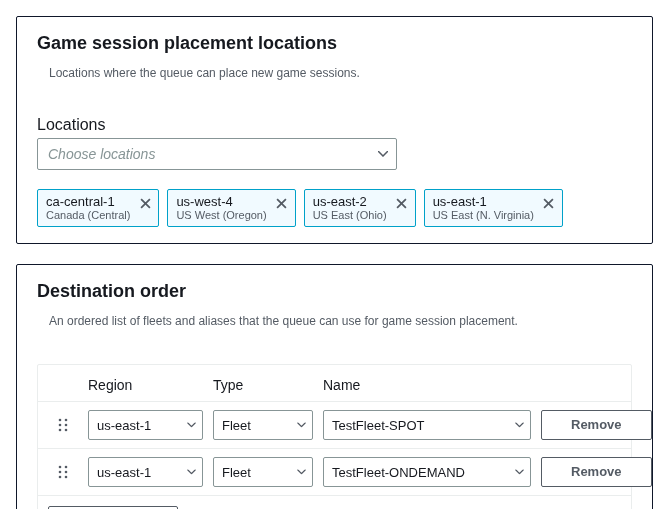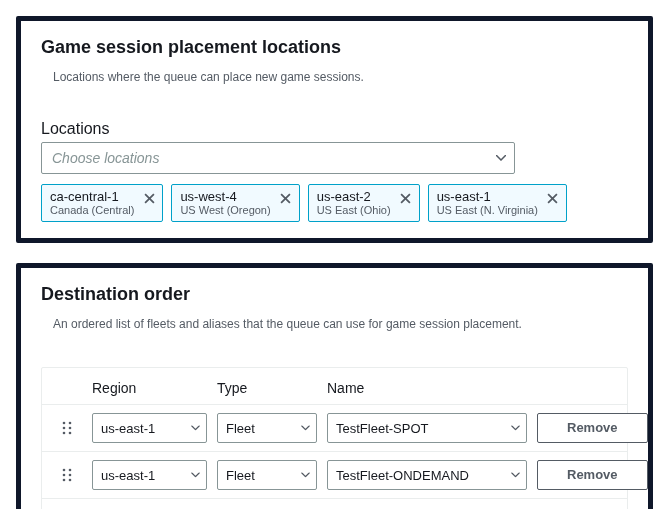--- a/index.html
+++ b/index.html
@@ -6,21 +6,21 @@
 body {
   margin: 0;
   padding: 16px;
   font-family: "Amazon Ember", "Helvetica Neue", Arial, sans-serif;
   font-size: 14px;
   color: #16191f;
   background: #fff;
   width: 669px;
 }
 .panel {
-  border: 5px solid #0f172a;
+  border: 1px solid #0f172a;
   border-radius: 2px;
   background: #fff;
   margin-bottom: 20px;
 }
 .panel-header {
   padding: 16px 20px 8px 20px;
 }
 .panel-title {
   font-size: 18px;
   font-weight: 700;
@@ -36,21 +36,21 @@
   padding: 8px 20px 16px 20px;
 }
 .field-label {
   font-size: 16px;
   color: #16191f;
   margin-bottom: 4px;
   margin-top: 8px;
 }
 .multi-select {
   position: relative;
-  width: 474px;
+  width: 360px;
 }
 .multi-select-trigger {
   width: 100%;
   border: 1px solid #879596;
   border-radius: 2px;
   background: #fff;
   padding: 6px 28px 6px 10px;
   font-size: 14px;
   color: #879596;
   font-style: italic;
@@ -74,20 +74,21 @@
   gap: 8px;
   margin-top: 10px;
 }
 .token {
   border: 1px solid #00a1c9;
   background: #f1faff;
   border-radius: 2px;
   padding: 4px 28px 4px 8px;
   position: relative;
   min-width: 100px;
+  margin-top: 9px;
 }
 .token-main {
   font-size: 13px;
   color: #16191f;
   line-height: 15px;
 }
 .token-sub {
   font-size: 11px;
   color: #545b64;
   line-height: 13px;

